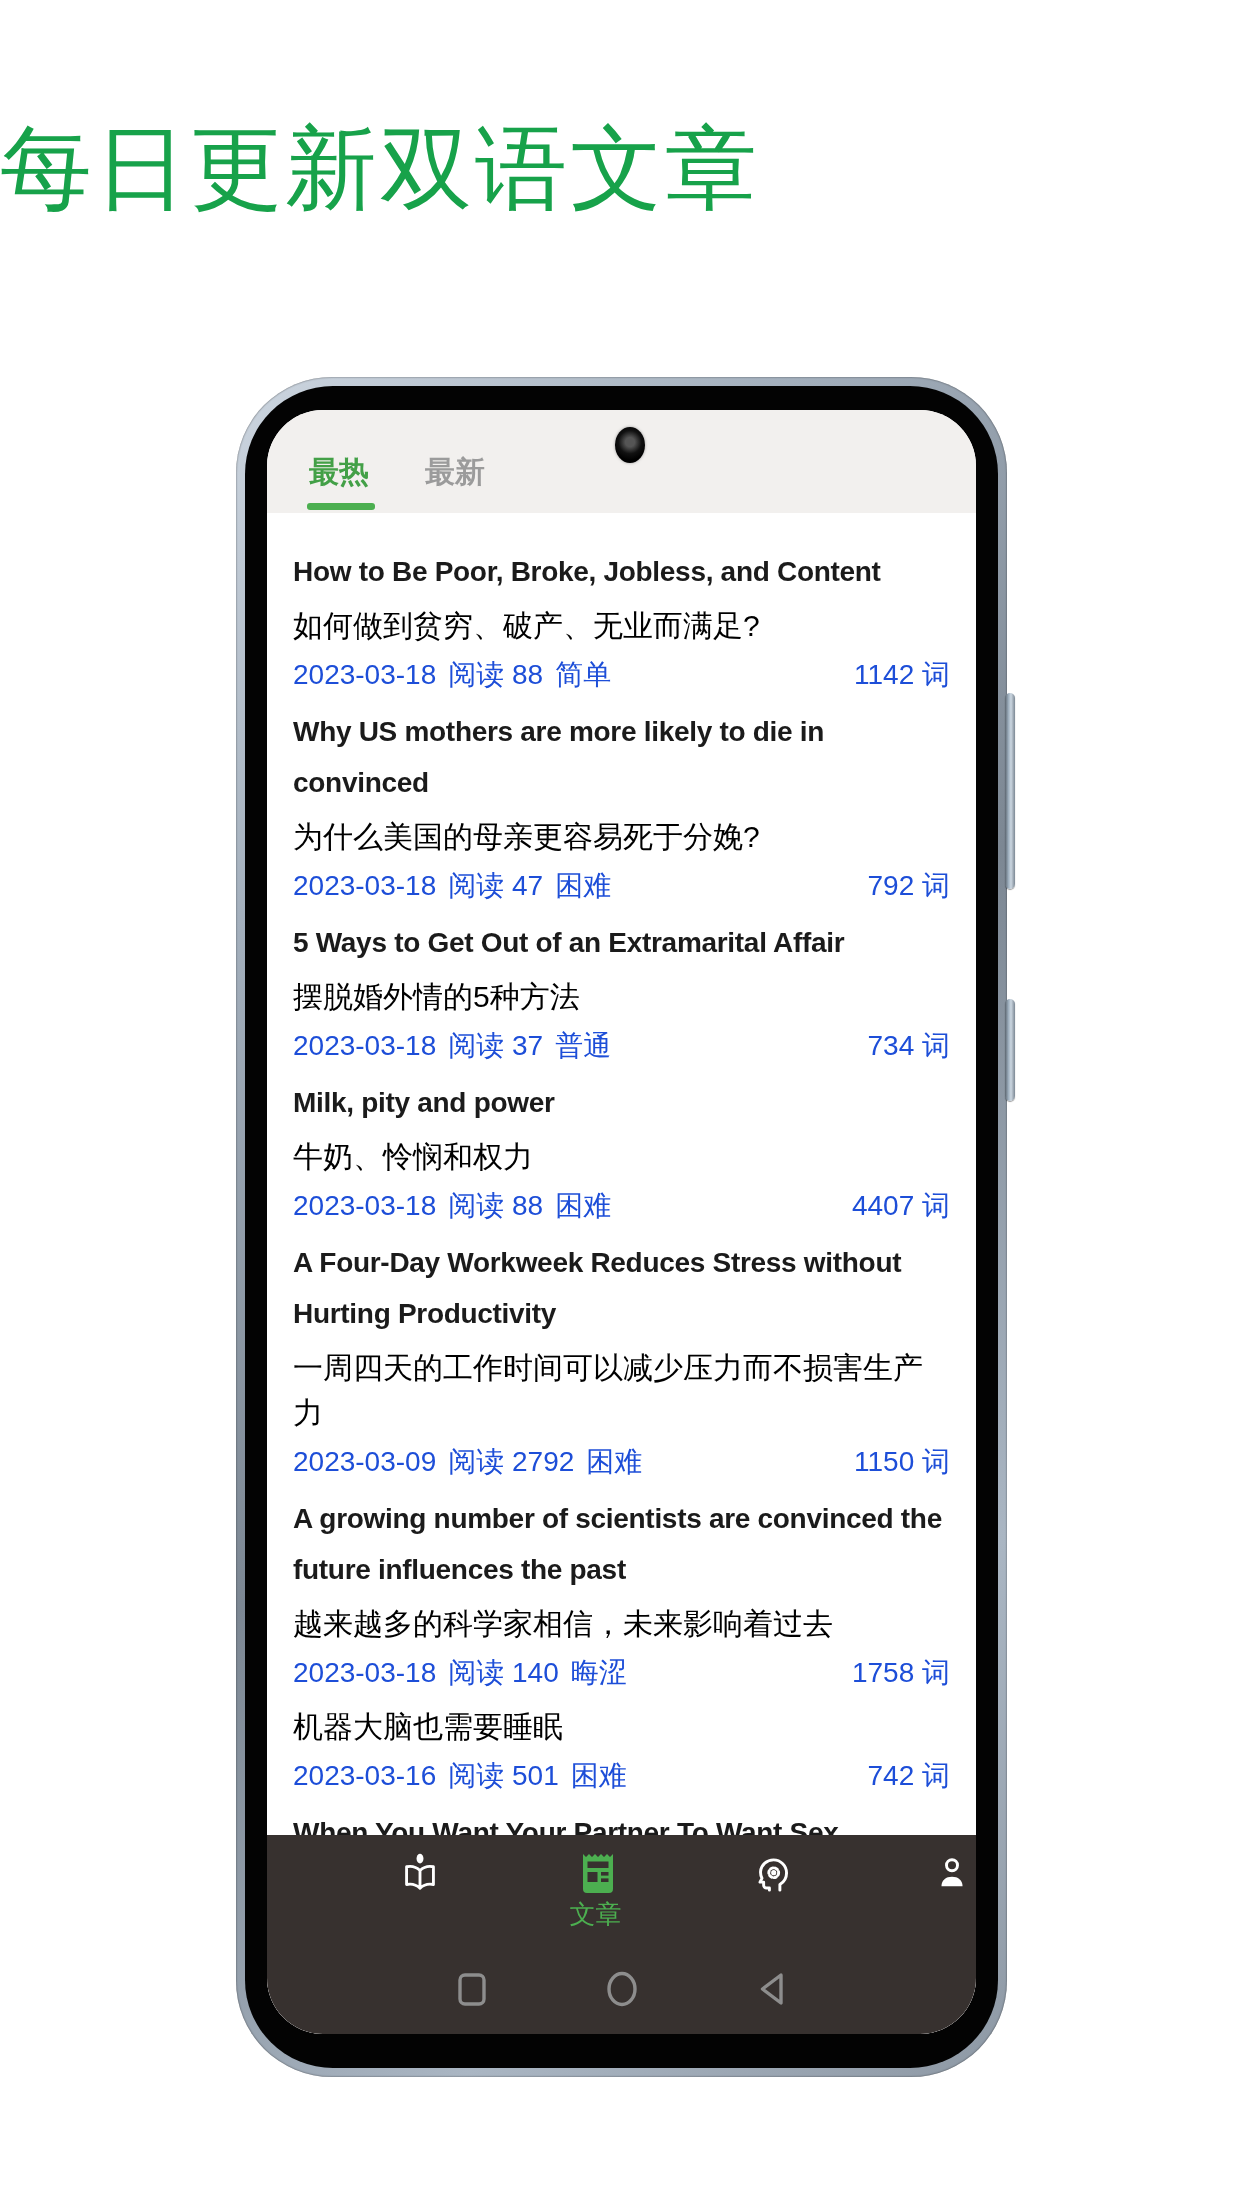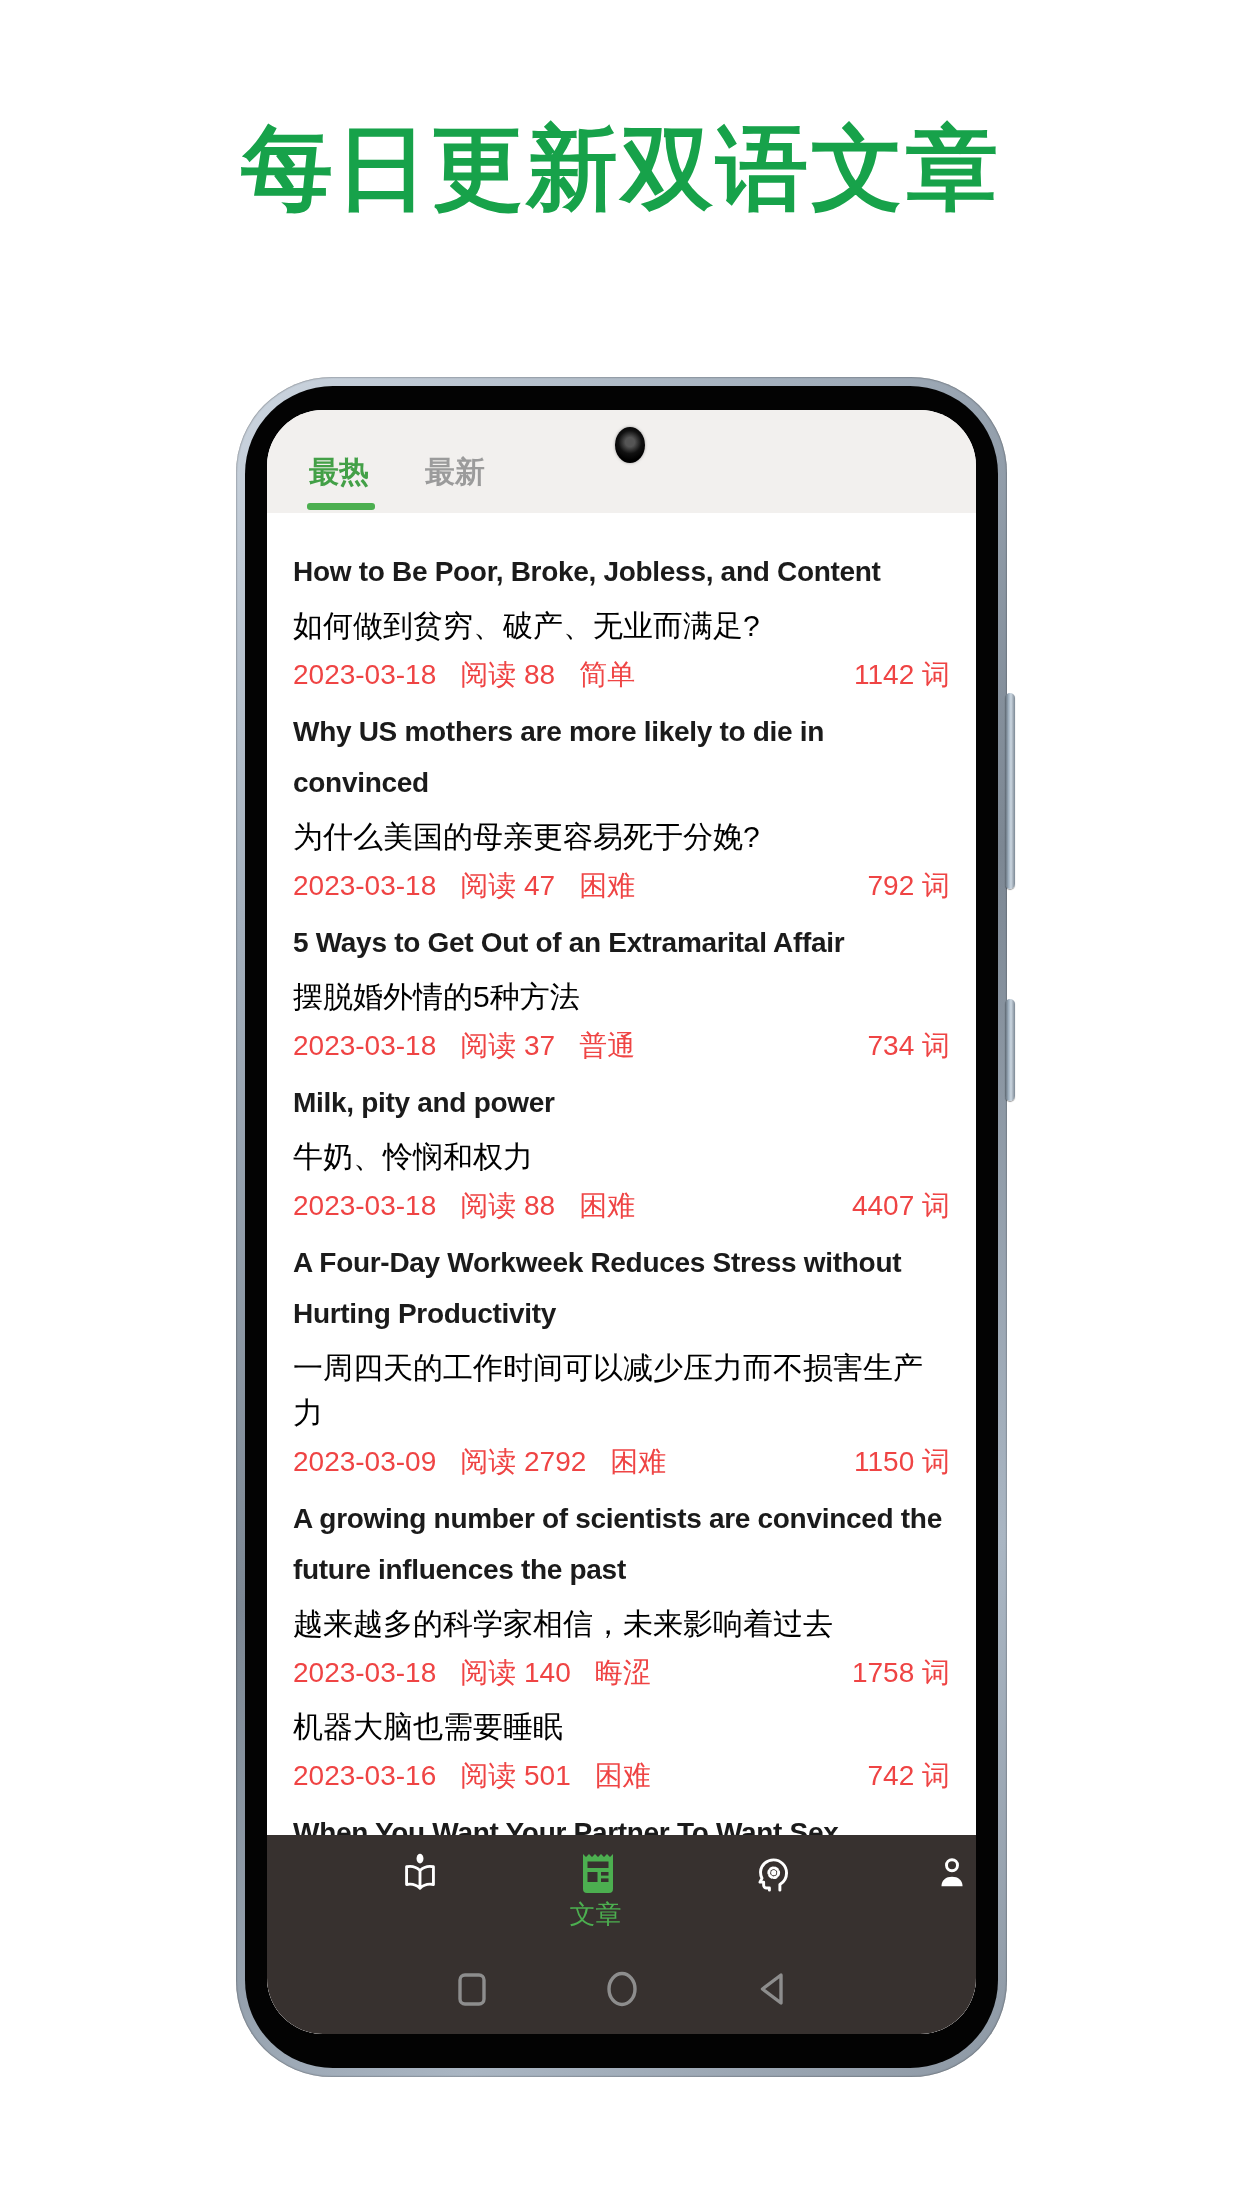--- a/index.html
+++ b/index.html
@@ -2,22 +2,22 @@
 <html><head>
 <meta charset="utf-8">
 <style>
   html,body{margin:0;padding:0;}
   body{
     width:1242px;height:2208px;background:#ffffff;position:relative;overflow:hidden;
     font-family:"Liberation Sans","DejaVu Sans",sans-serif;
   }
   
   .hero{
-    position:absolute;left:0;top:108px;width:1242px;text-align:center;
-    font-size:92px;font-weight:700;letter-spacing:3px;color:#17a24a;line-height:120px;
+    position:absolute;left:0;top:108px;width:1242px;
+    font-size:92px;font-weight:400;letter-spacing:3px;color:#17a24a;line-height:120px;
   }
   
   .phone{
     position:absolute;left:236px;top:377px;width:771px;height:1700px;
     border-radius:96px;
     background:linear-gradient(135deg,#cdd6e0 0%,#a4b0bd 22%,#7c8793 50%,#aab6c3 78%,#8d98a4 100%);
     box-shadow:inset 0 0 2px rgba(0,0,0,.6);
   }
   .side-btn{
     position:absolute;right:-8px;width:10px;border-radius:5px;
@@ -53,21 +53,21 @@
   .list{
     position:absolute;left:0;right:0;top:103px;bottom:0;background:#ffffff;
     padding:33px 26px 0 26px;box-sizing:border-box;overflow:hidden;
   }
   .article{margin-bottom:12px;}
   .a-title{
     font-size:28px;font-weight:700;color:#1b1b1b;line-height:51px;letter-spacing:-0.3px;
   }
   .a-zh{font-size:30px;color:#000000;line-height:45px;margin-top:6px;}
   .a-meta{
-    display:flex;gap:24px;font-size:28px;color:#ef4444;line-height:38px;margin-top:8px;align-items:baseline;
+    display:flex;gap:12px;font-size:28px;color:#1d4ed8;line-height:38px;margin-top:8px;align-items:baseline;
   }
   .a-words{margin-left:auto;}
   
   .bottomnav{
     position:absolute;left:0;right:0;bottom:0;height:199px;background:#37312f;z-index:5;
   }
   .app-nav{
     position:absolute;left:0;right:0;top:14px;display:flex;
   }
   .nav-item{flex:1 1 0;display:flex;flex-direction:column;align-items:flex-end;}

